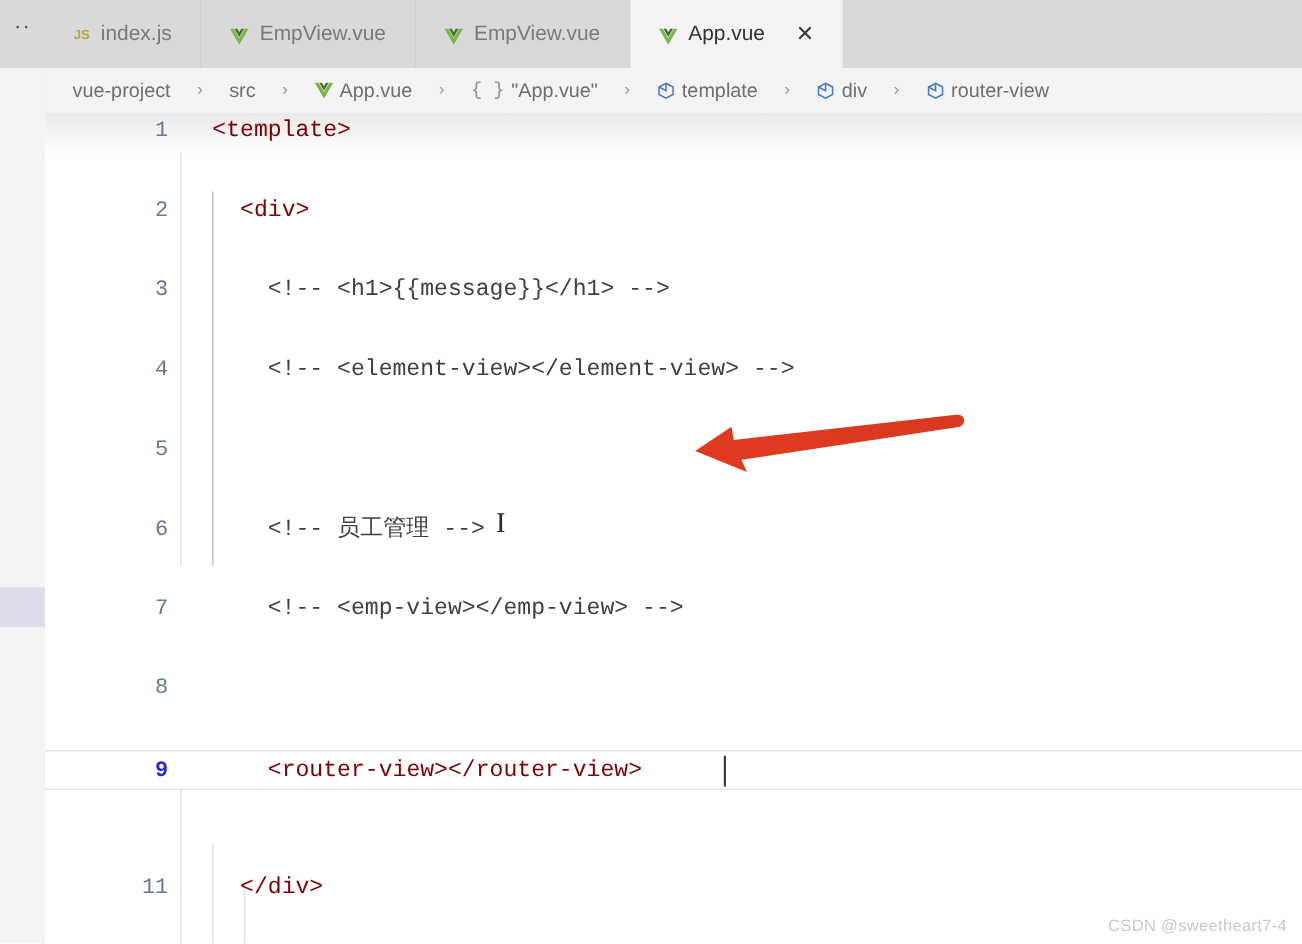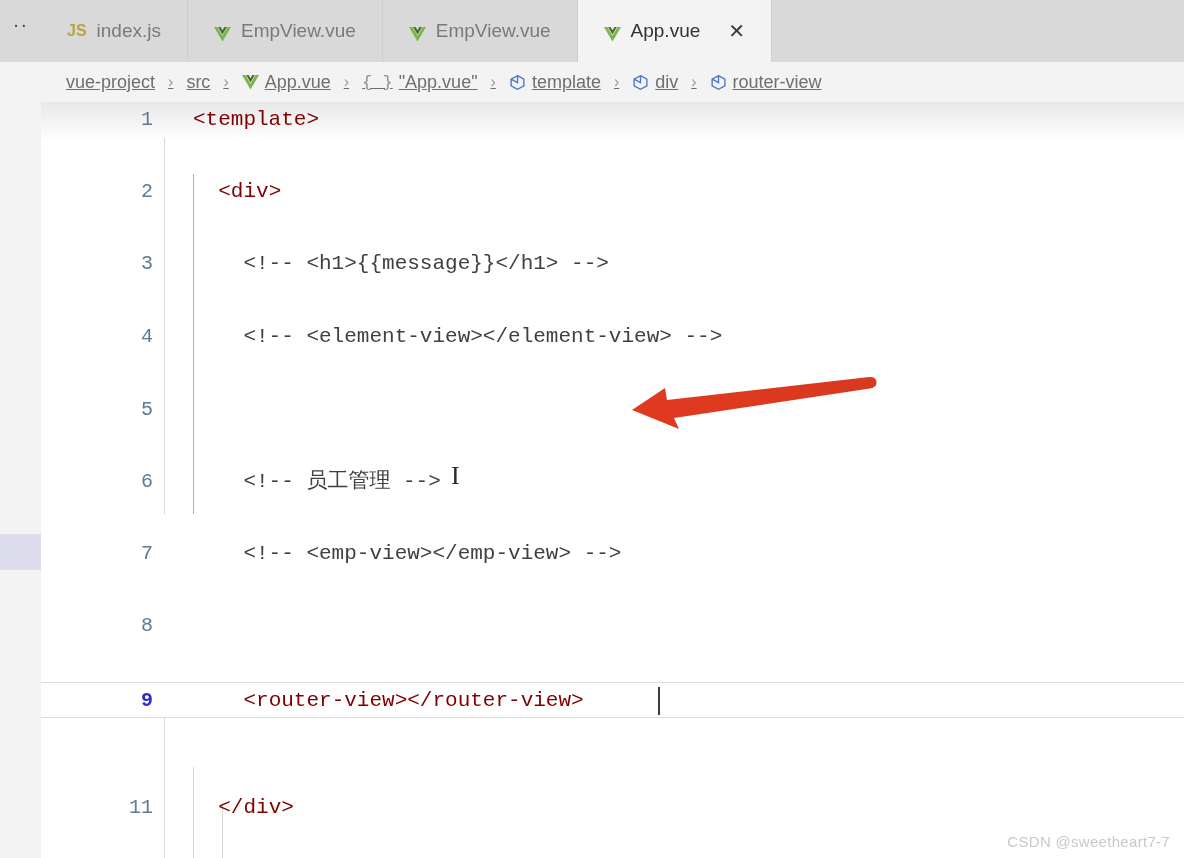--- a/index.html
+++ b/index.html
@@ -49,31 +49,31 @@
   }
   .tab.active{
     background:#f3f3f3;color:#333333;
     border-right:1px solid #d0d0d0;
   }
   .tab-close{
     margin-left:18px;font-size:20px;color:#3a3a3a;
     font-weight:300;line-height:1;cursor:pointer;
   }
   .tab .ficon{font-size:18px;font-weight:700;display:inline-block;}
-  .ficon.js{color:#b7a642;font-size:16px;font-weight:700;font-style:normal;}
+  .ficon.js{color:#b7a642;font-size:12px;font-weight:700;font-style:normal;}
   .vue-logo{display:inline-block;width:17px;height:15px;position:relative;top:1px;}
 
   
   .breadcrumb{
     position:absolute;left:41px;top:62px;width:1143px;height:40px;
     background:#f3f3f3;
     display:flex;align-items:center;
     padding-left:25px;box-sizing:border-box;
-    font-size:18px;color:#6f6f6f;gap:4px;
-    white-space:nowrap;overflow:hidden;text-decoration:underline;
+    font-size:18px;color:#6f6f6f;gap:15px;
+    white-space:nowrap;overflow:hidden;
   }
   .crumb{display:inline-flex;align-items:center;gap:6px;cursor:pointer;}
   .crumb-sep{color:#9a9a9a;margin:0 9px;font-size:16px;}
   .crumb-ico{display:inline-flex;align-items:center;}
   .brace{color:#8e8e8e;font-family:"Liberation Mono","DejaVu Sans Mono",monospace;font-size:17px;}
 
   
   .editor{
     position:absolute;left:41px;top:102px;width:1143px;height:756px;
     background:#ffffff;
@@ -335,15 +335,15 @@
              L 50 23
              L 52 35
              L 254 12
              Q 261 11.5 261.5 17
              Q 262 22 255 23.5
              L 59 53
              L 64 64
              Z" fill="url(#ag)"></path>
   </svg>
 
-  <div class="watermark">CSDN @sweetheart7-7</div>
+  <div class="watermark">CSDN @sweetheart7-4</div>
 
 </div>
 
 </body></html>

